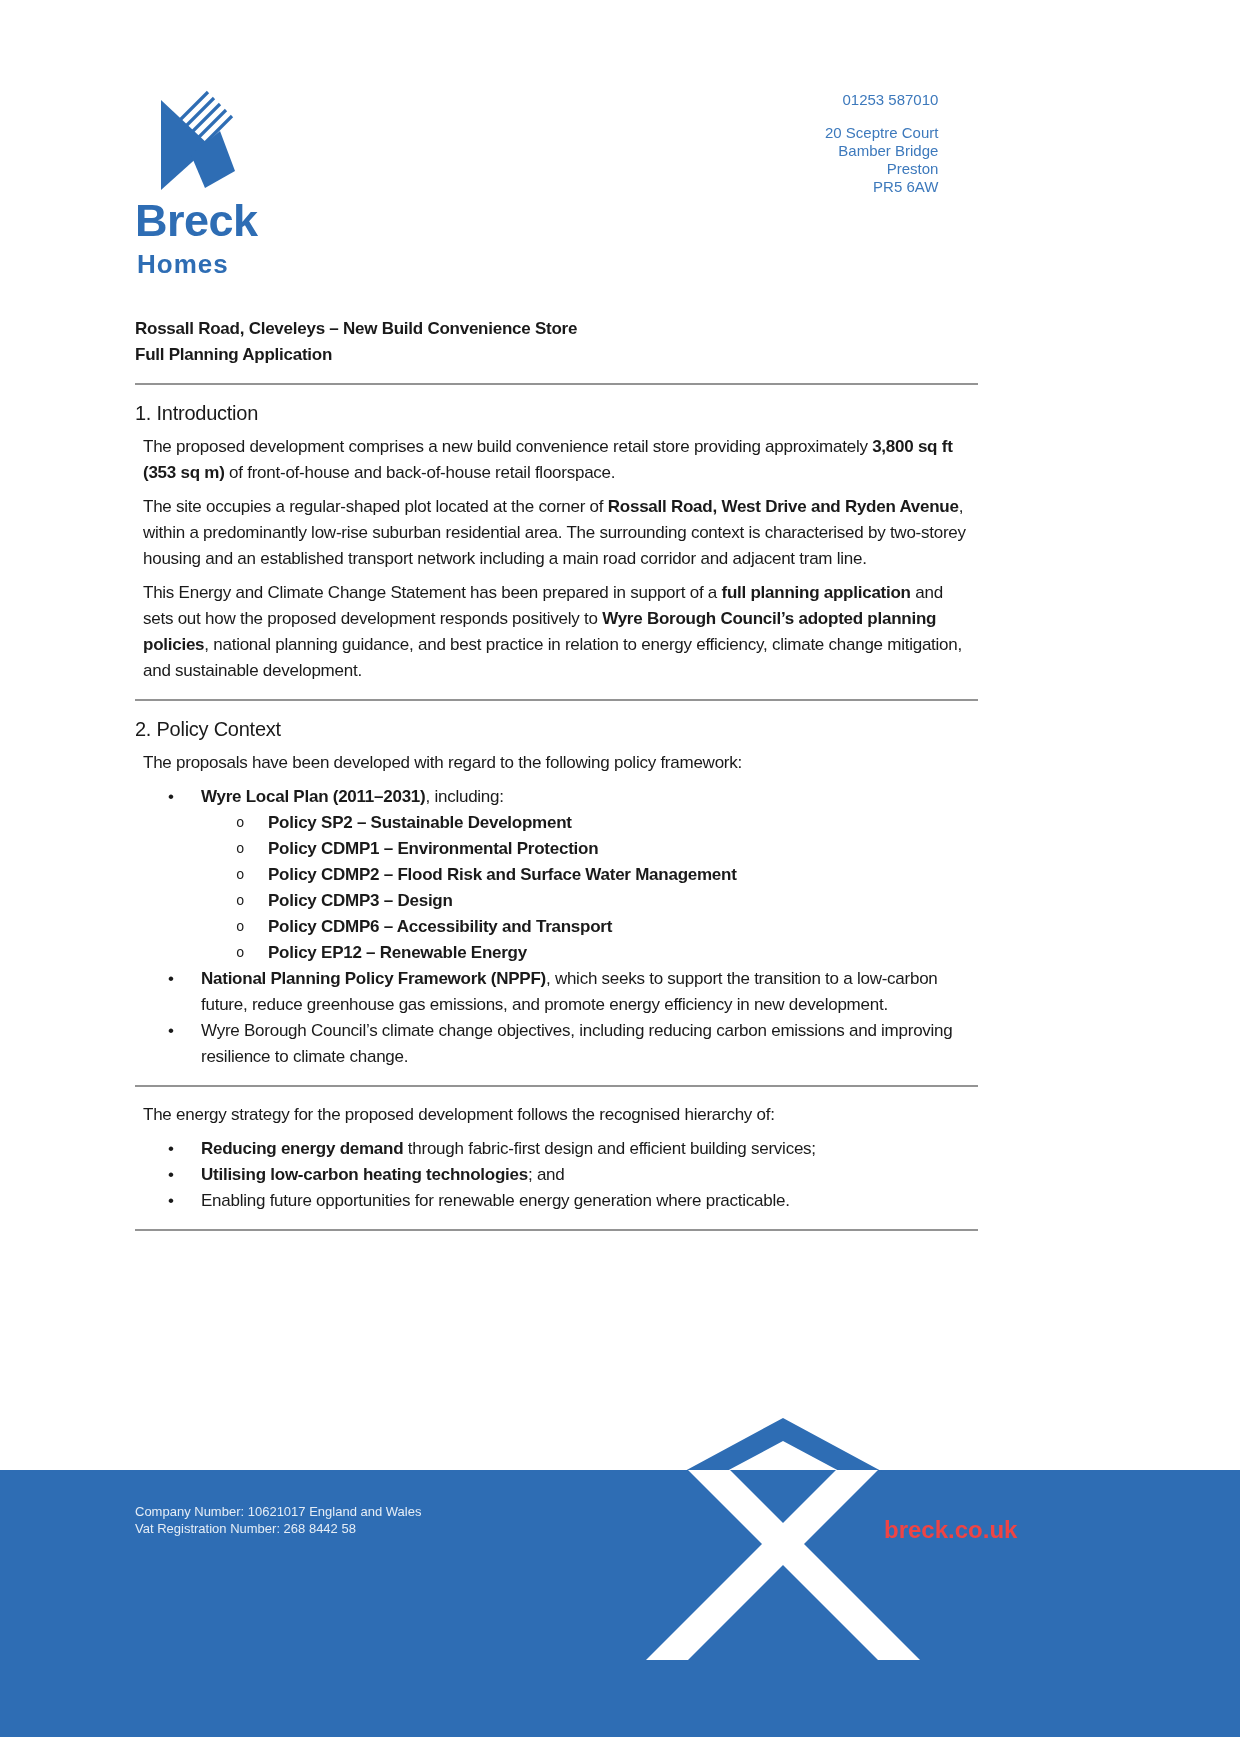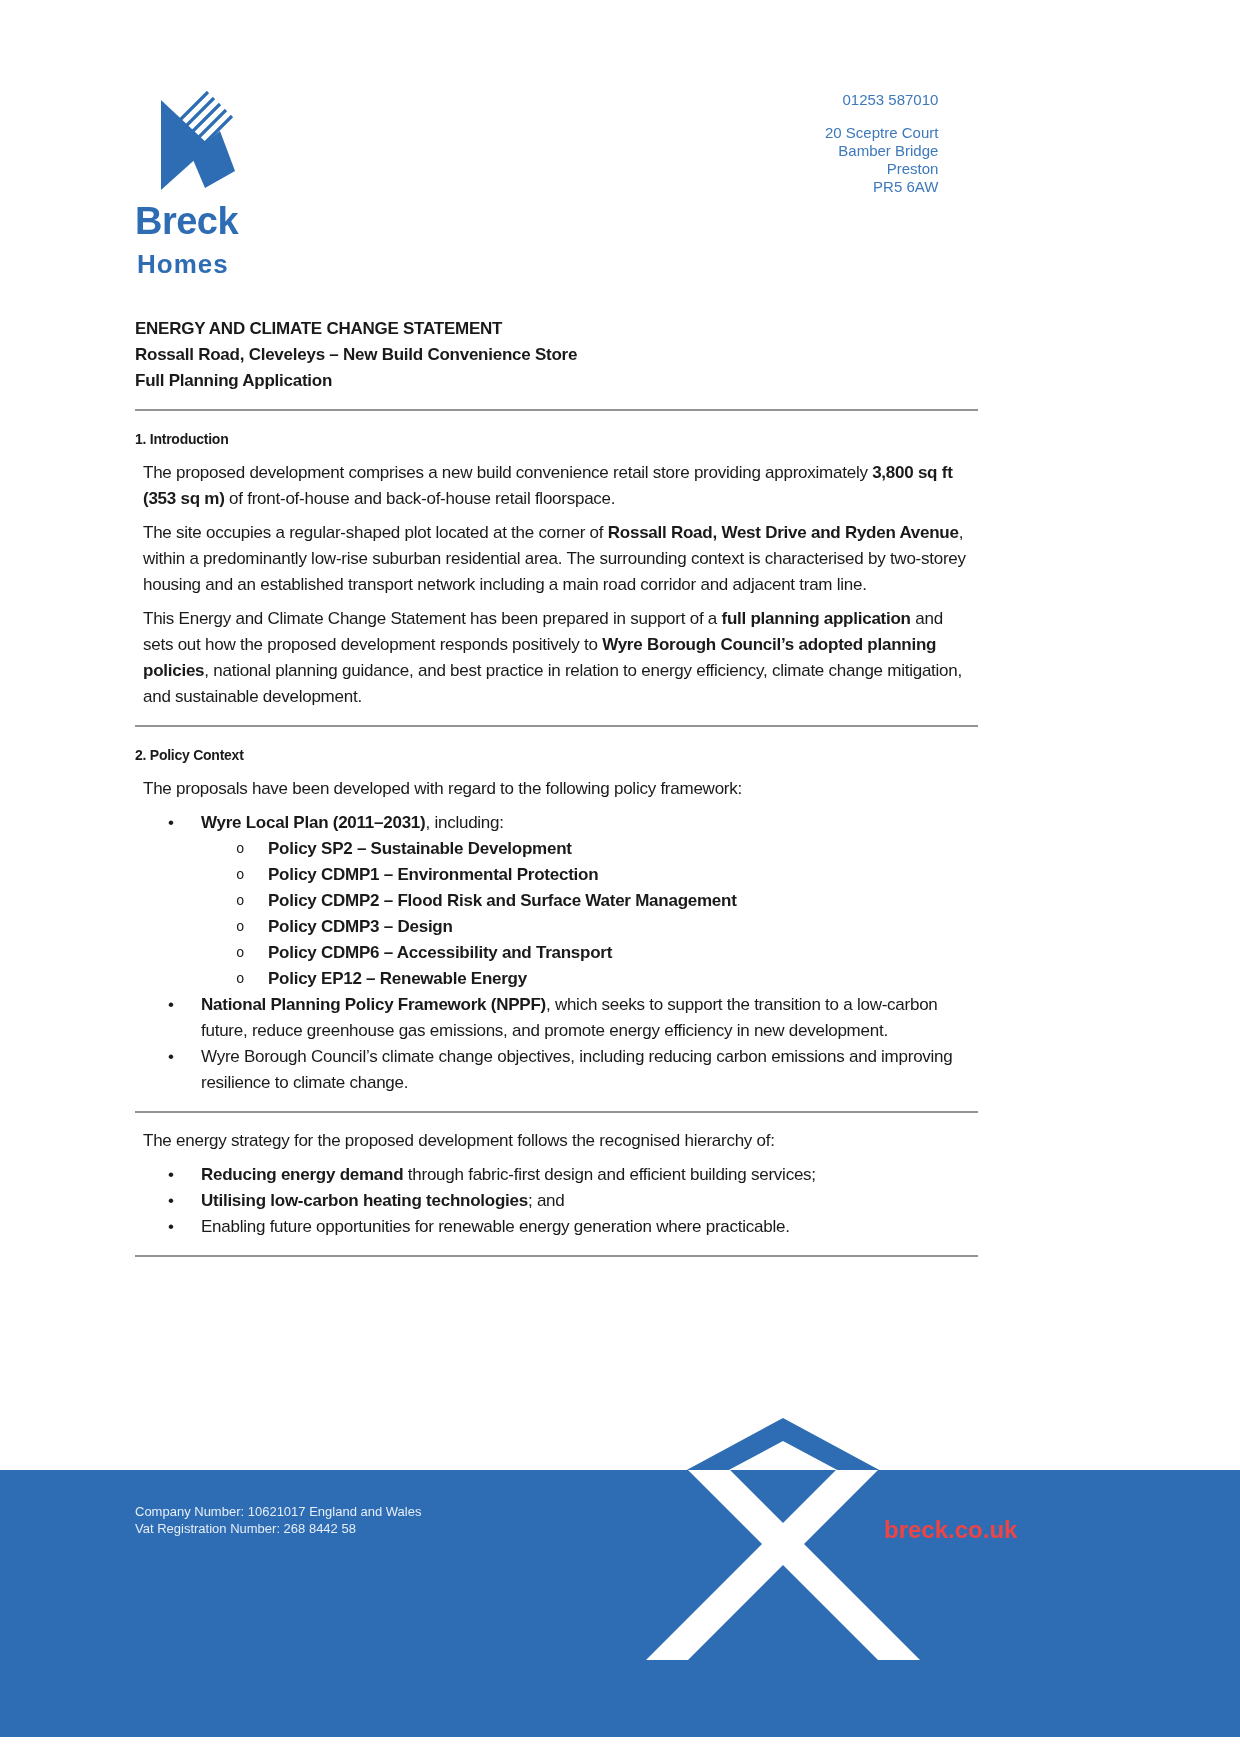--- a/index.html
+++ b/index.html
@@ -13,40 +13,40 @@
   body{
     width:1240px;height:1755px;position:relative;overflow:hidden;
     font-family:"Liberation Sans",sans-serif;color:var(--text-black,#1A1A1A);
   }
   
   .logo-icon{position:absolute;left:158px;top:88px;}
   .blue-fill{fill:var(--brand-blue,#2E6DB4);}
   .blue-stroke{stroke:var(--brand-blue,#2E6DB4);stroke-width:3.2px;}
   .white-fill{fill:#ffffff;}
   .brand-name{
-    position:absolute;left:135px;top:198px;font-size:38px;line-height:46px;
+    position:absolute;left:135px;top:198px;font-size:45px;line-height:46px;
     font-weight:700;color:var(--brand-blue,#2E6DB4);letter-spacing:-0.5px;
   }
   .brand-tagline{
     position:absolute;left:137px;top:249px;font-size:26px;font-weight:700;
     color:var(--brand-blue,#2E6DB4);letter-spacing:1px;
   }
   .contact{
     position:absolute;left:825px;top:91px;color:var(--contact-blue,#3D79BC);
     font-size:15px;line-height:18px;text-align:right;
   }
   .contact .phone{margin-bottom:15px;}
   
   .content{
     position:absolute;left:135px;top:316px;width:843px;
     font-size:17px;line-height:26px;letter-spacing:-0.25px;
   }
   .title-block div{font-weight:700;}
   hr.rule{border:none;border-top:2px solid var(--rule-gray,#949494);margin:15px 0;}
-  h2.sec-heading{font-size:14px;line-height:26px;font-weight:700;}
+  h2.sec-heading{font-size:20px;line-height:26px;font-weight:400;}
   p.para{margin:8px;}
   .li{display:flex;}
   .li .mk{flex:none;}
   .li.l1{margin-left:33px;}
   .li.l1 .mk{width:33px;}
   .li.l2{margin-left:101px;}
   .li.l2 .mk{width:32px;font-family:"Liberation Mono",monospace;font-size:14px;}
   .li .li-text{flex:1;}
   
   .footer{position:absolute;left:0;top:1417px;width:1240px;height:320px;}
@@ -82,21 +82,20 @@
     <div>20 Sceptre Court</div>
     <div>Bamber Bridge</div>
     <div>Preston</div>
     <div>PR5 6AW</div>
   </div>
 </header>
 
 <main class="content">
 
   <div class="title-block">
-    <div>ENERGY AND CLIMATE CHANGE STATEMENT</div>
     <div>Rossall Road, Cleveleys – New Build Convenience Store</div>
     <div>Full Planning Application</div>
   </div>
 
   <hr class="rule">
 
   <section>
     <h2 class="sec-heading">1. Introduction</h2>
     <p class="para"><span>The proposed development comprises a new build convenience retail store providing approximately </span><b>3,800 sq ft (353 sq m)</b><span> of front-of-house and back-of-house retail floorspace.</span></p>
     <p class="para"><span>The site occupies a regular-shaped plot located at the corner of </span><b>Rossall Road, West Drive and Ryden Avenue</b><span>, within a predominantly low-rise suburban residential area. The surrounding context is characterised by two-storey housing and an established transport network including a main road corridor and adjacent tram line.</span></p>

